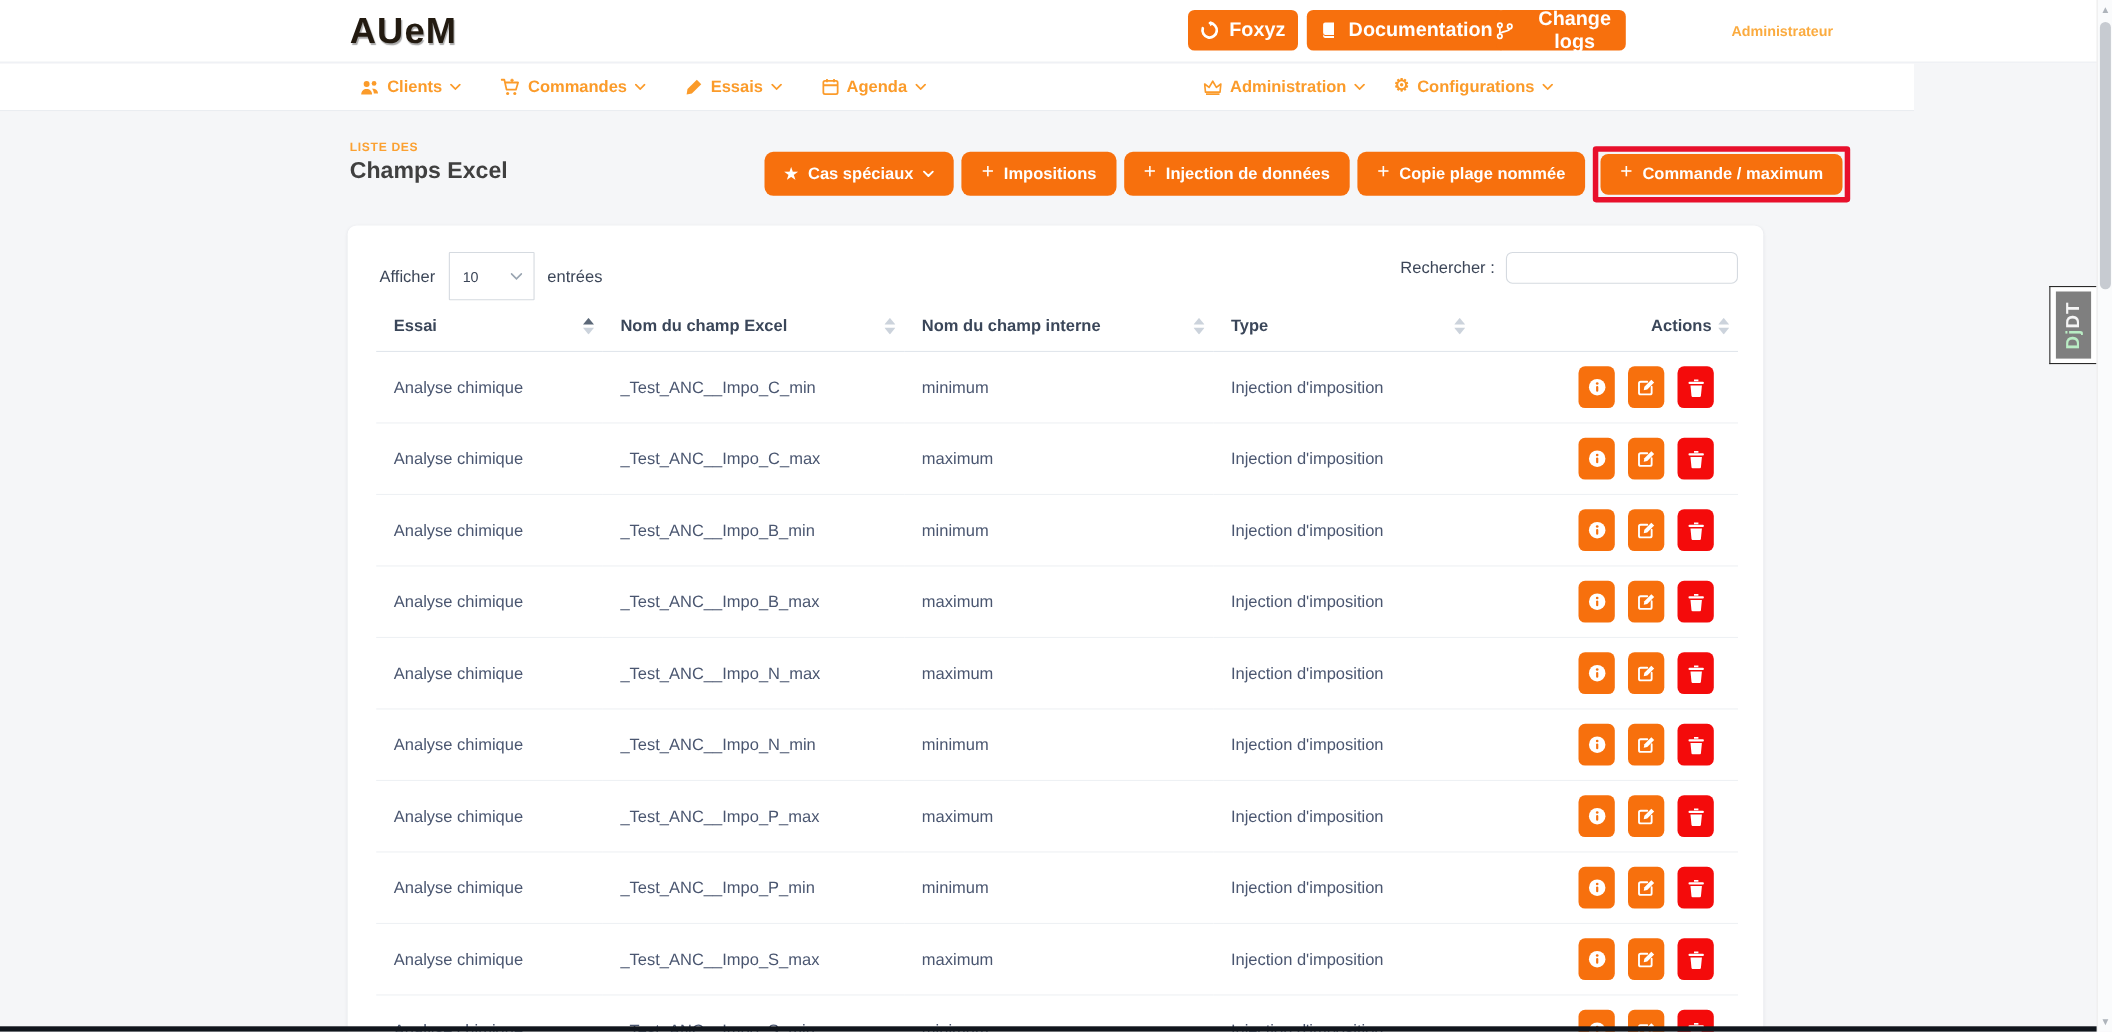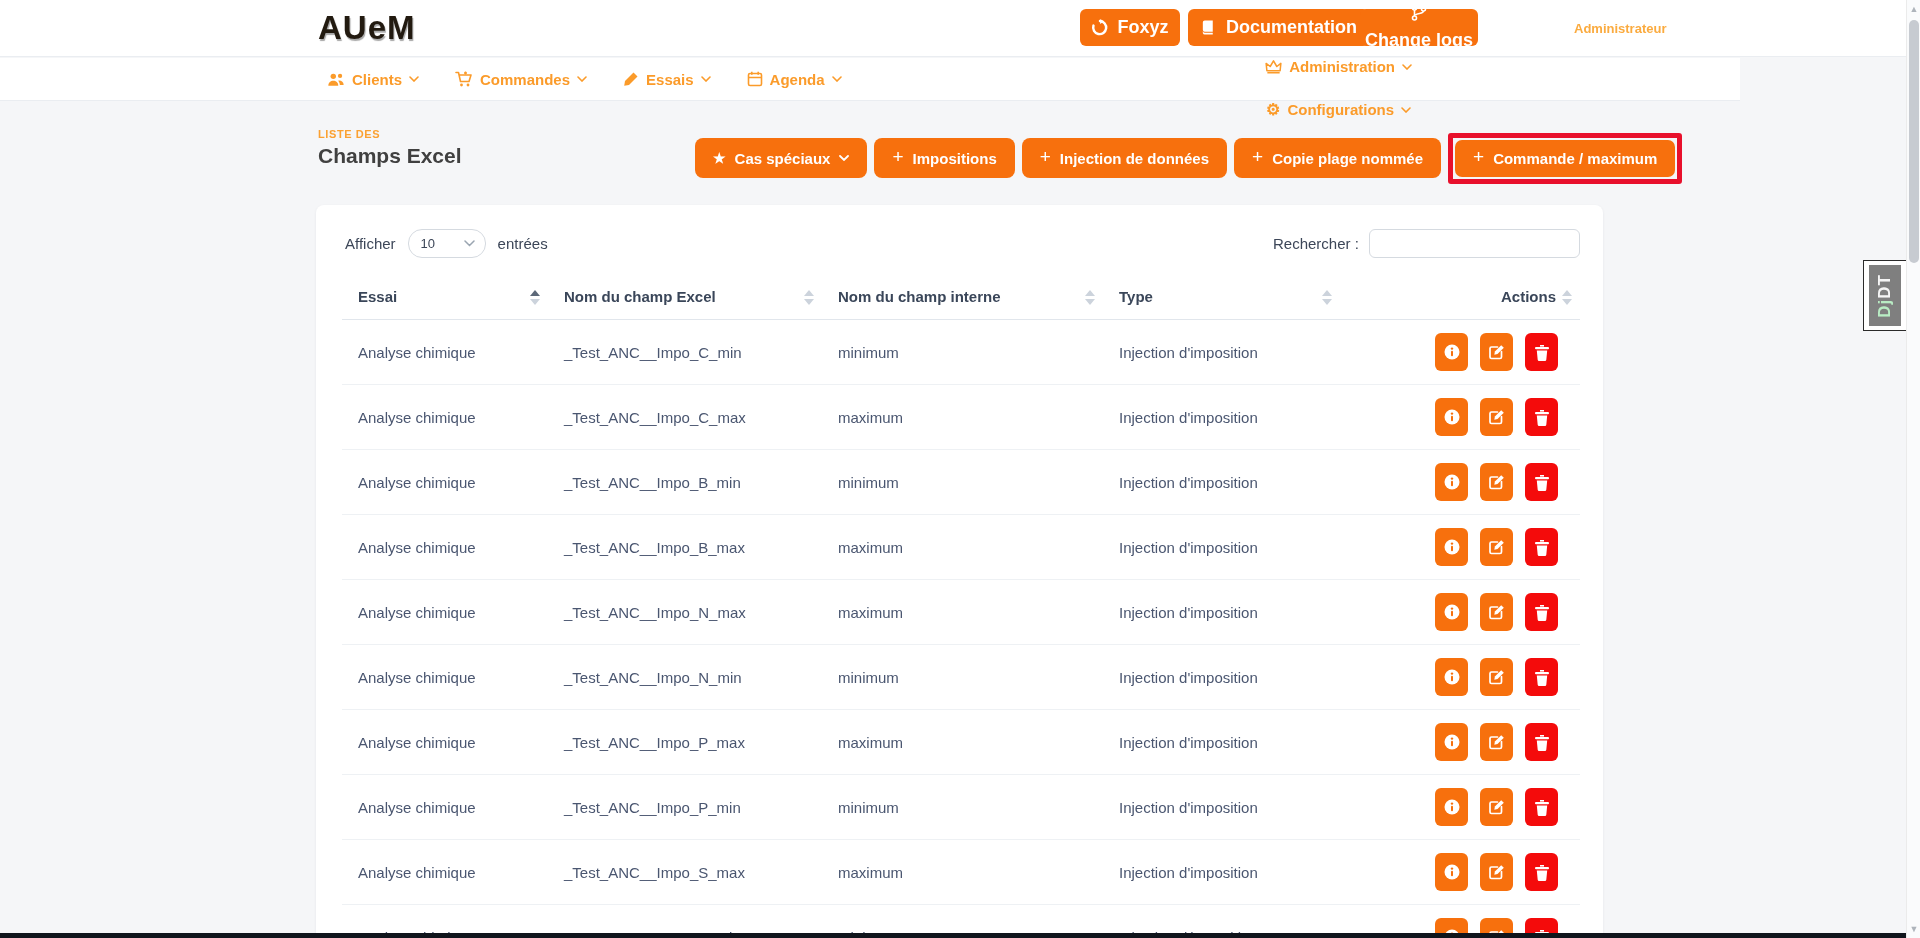--- a/index.html
+++ b/index.html
@@ -11,51 +11,51 @@
     color:#4a5670;
   }
   
   .topbar { position:absolute; left:0; top:0; width:1920px; height:57px; background:#fff; border-bottom:1px solid #eaedf1; z-index:3; }
   .logo { position:absolute; left:318px; top:9px; font-size:33px; font-weight:800; letter-spacing:1px; color:#221a10; text-shadow:1px 2px 1px rgba(0,0,0,.35); }
   .tb-btn { position:absolute; top:9px; height:37px; background:#f7700d; color:#fff; border:none; border-radius:6px;
             display:flex; align-items:center; justify-content:center; gap:9px; font-size:18px; font-weight:700; cursor:pointer; font-family:inherit; }
   .tb-btn svg { flex:0 0 auto; }
   .tb-foxyz { left:1080px; width:100px; }
   .tb-doc   { left:1188px; width:181px; }
-  .tb-logs  { left:1360px; width:118px;flex-direction:column; }
+  .tb-logs  { left:1360px; width:118px; }
   .user-role { position:absolute; left:1574px; top:21px; font-size:13px; font-weight:700; color:#fbab3f; }
   
   .navbar { position:absolute; left:0; top:58px; width:1740px; height:43px; background:#fff; border-bottom:1px solid #eaedf1; z-index:3; }
   .nav-left  { position:absolute; left:327px; top:0; height:42px; display:flex; align-items:center; gap:36px; }
-  .nav-right { position:absolute; right:328px; top:0; height:42px; display:flex; align-items:center; gap:26px;flex-direction:column; }
+  .nav-right { position:absolute; right:328px; top:0; height:42px; display:flex; align-items:center; gap:26px; }
   .nav-item { display:flex; align-items:center; gap:7px; color:#fb9b2a; font-size:15px; font-weight:700; cursor:pointer; white-space:nowrap; }
   .nav-item .glyph { font-size:16px; line-height:1; }
   
   .kicker { position:absolute; left:318px; top:128px; font-size:11px; font-weight:800; letter-spacing:.6px; color:#fba132; }
   .page-title { position:absolute; left:318px; top:144px; font-size:21px; font-weight:800; color:#404040; }
   .toolbar { position:absolute; left:695px; top:138px; height:40px; display:flex; align-items:center; gap:7px; z-index:2; }
   .o-btn { height:40px; background:#f7700d; color:#fff; border:none; border-radius:8px; padding:0 18px;
            display:flex; align-items:center; gap:9px; font-size:15px; font-weight:700; cursor:pointer; white-space:nowrap; font-family:inherit; }
   .o-btn .plus { font-size:19px; font-weight:500; margin-top:-2px; }
   .o-btn .star { font-size:14px; }
   .highlight-box { border:5px solid #e8102c; border-radius:3px; padding:2px; background:transparent; }
   .highlight-box .o-btn { height:37px; border-radius:7px; }
   
   .card { position:absolute; left:316px; top:205px; width:1287px; height:760px; background:#fff; border-radius:8px;
           box-shadow:0 1px 3px rgba(20,30,50,.07); z-index:1; }
   .len-ctl { position:absolute; left:29px; top:24px; display:flex; align-items:center; gap:12px; font-size:15px; color:#3c4658; }
-  .len-select { width:78px; height:29px; border:1px solid #d5dae0; border-radius:14px; background:#fff;
+  .len-select { width:78px; height:44px; border:1px solid #d5dae0; border-radius:1px; background:#fff;
                 display:flex; align-items:center; justify-content:space-between; padding:0 10px 0 12px; font-size:13px; color:#3c4658; cursor:pointer; }
   .search-ctl { position:absolute; left:957px; top:24px; display:flex; align-items:center; gap:10px; font-size:15px; color:#3c4658; }
   .search-input { width:211px; height:29px; border:1px solid #d5dae0; border-radius:6px; background:#fff; outline:none; padding:0 10px; font-size:14px; font-family:inherit; color:#3c4658; }
   
   table.grid { position:absolute; left:26px; top:70px; width:1238px; border-collapse:collapse; table-layout:fixed; }
   .grid col.c1{width:206px}.grid col.c2{width:274px}.grid col.c3{width:281px}.grid col.c4{width:237px}.grid col.c5{width:240px}
   .grid th { height:44px; padding:0 8px 0 16px; font-size:15px; font-weight:700; color:#3a4659; border-bottom:1px solid #e1e6ec; }
-  .th-inner { display:flex; align-items:flex-end; justify-content:space-between; gap:6px; }
+  .th-inner { display:flex; align-items:center; justify-content:space-between; gap:6px; }
   .th-inner.end { justify-content:flex-end; }
   .grid td { height:65px; padding:1px 8px 0 16px; font-size:15px; color:#4a5670; border-bottom:1px solid #eef1f4; background:#fff; }
   .grid tr:last-child td { border-bottom:none; }
   .actions-cell { display:flex; align-items:center; justify-content:flex-end; gap:12px; padding-right:14px; }
   .act-btn { width:33px; height:38px; border:none; border-radius:6px; display:flex; align-items:center; justify-content:center; cursor:pointer; }
   .act-info, .act-edit { background:#f7700d; }
   .act-delete { background:#f40b0b; }
   .sort svg { display:block; }
   
   .djdt { position:absolute; left:1863px; top:260px; width:43px; height:71px; background:#fff; border:1px solid #2a2a2a; border-right:none; padding:4px 5px; z-index:5; cursor:pointer; }

